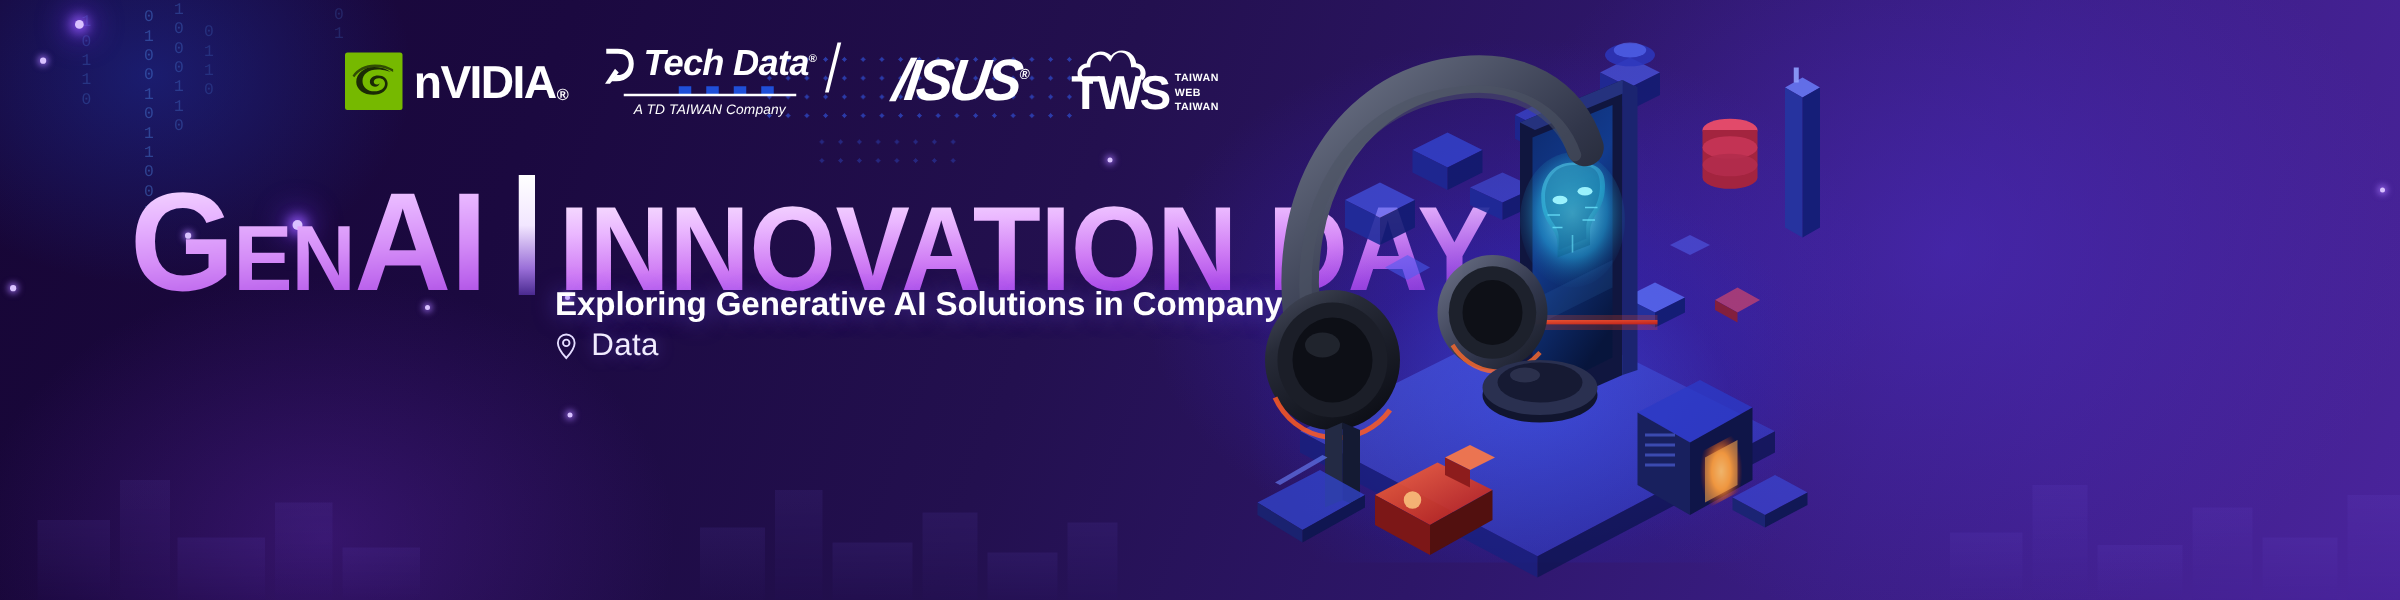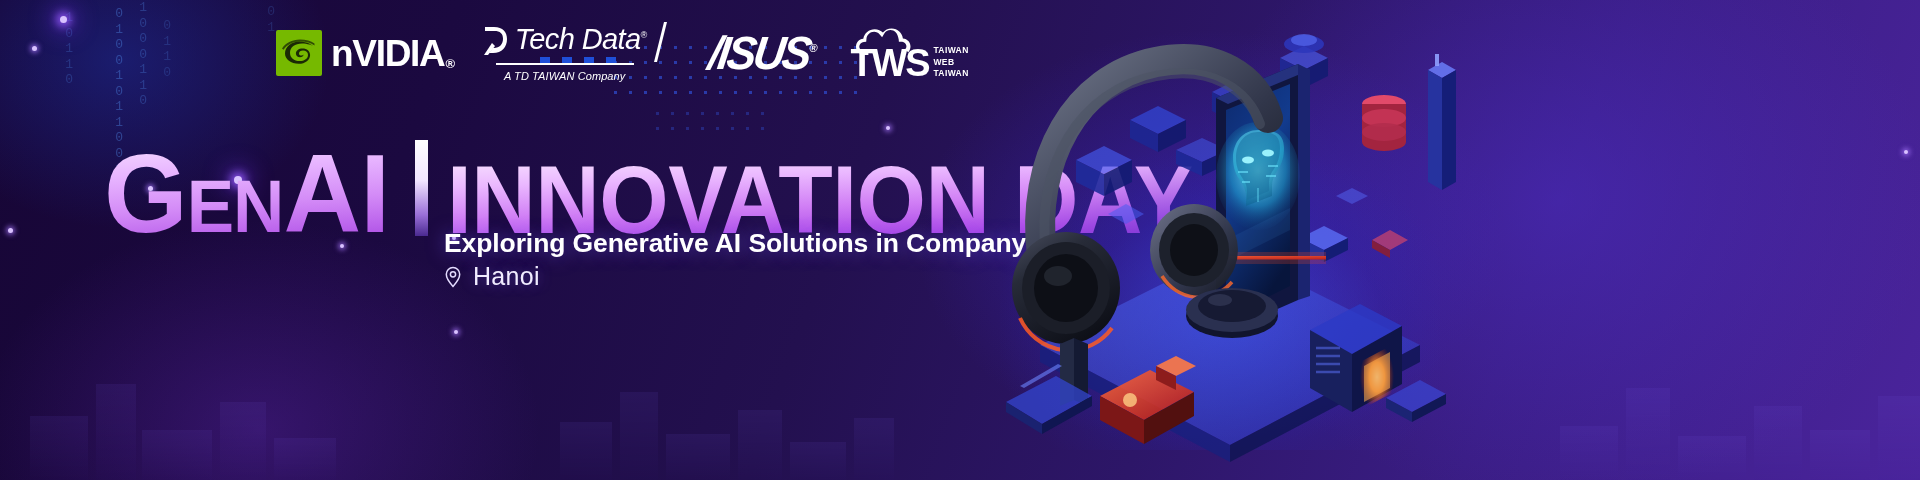--- a/index.html
+++ b/index.html
@@ -32,35 +32,35 @@
     position:absolute; background-image:radial-gradient(#2e49c8 1.6px, transparent 1.7px);
     background-size:15px 15px; opacity:.75;
   }
 
   
   .spark { position:absolute; border-radius:50%; background:#d9c2ff; }
   .spark.big { box-shadow:0 0 9px 4px rgba(150,90,255,.85), 0 0 22px 10px rgba(110,50,230,.40); }
   .spark.sm  { box-shadow:0 0 5px 2px rgba(170,120,255,.7); }
 
   
-  #logos { position:absolute; left:276px; top:24px; height:58px; display:flex; align-items:flex-start; }
+  #logos { position:absolute; left:276px; top:36px; height:58px; display:flex; align-items:flex-start; }
   .logo { display:flex; align-items:center; height:58px; }
 
   
   .nv { gap:9px; }
   .nv-eye { width:46px; height:46px; background:#76b900; border-radius:2px; position:relative; flex:0 0 auto; }
   .nv-eye svg { position:absolute; left:0; top:0; }
   .nv-word { color:#fff; font-weight:bold; font-size:37px; letter-spacing:-1.3px; line-height:1; }
   .nv-word sup { font-size:13px; vertical-align:baseline; position:relative; top:2px; left:1px; }
 
   
   .td { margin-left:24px; flex-direction:column; align-items:center; justify-content:flex-start; position:relative; }
   .td-main { display:flex; align-items:center; gap:6px; position:relative; padding:0 6px; }
   .td-d { width:26px; height:30px; position:relative; }
-  .td-word { color:#fff; font-weight:normal; font-style:italic; font-size:29px; letter-spacing:-.6px; line-height:1; white-space:nowrap; }
+  .td-word { color:#fff; font-weight:bold; font-style:italic; font-size:29px; letter-spacing:-.6px; line-height:1; white-space:nowrap; }
   .td-word sup { font-size:9px; vertical-align:super; }
   .td-slash { position:absolute; right:-9px; top:-2px; width:3px; height:40px; background:#fff; transform:skewX(-14deg); }
   .td-bar { width:138px; height:10px; margin-top:2px; position:relative; }
   .td-bar .seg { position:absolute; top:1px; width:10px; height:7px; background:#1f4fd8; }
   .td-bar .line { position:absolute; left:0; bottom:0; width:138px; height:2px; background:#fff; }
   .td-sub { color:#fff; font-style:italic; font-size:11px; margin-top:5px; white-space:nowrap; letter-spacing:.1px; }
 
   
   .asus { margin-left:56px; align-items:center; }
   .asus-word {
@@ -223,21 +223,21 @@
   <div id="subtitle">Exploring Generative AI Solutions in Company</div>
 
   <div id="meta">
     <div class="meta-item">
       <span class="meta-ico">
         <svg width="22" height="22" viewBox="0 0 22 22">
           <path d="M11 1.6c-3.7 0-6.7 3-6.7 6.7 0 4.9 6.7 12.1 6.7 12.1s6.7-7.2 6.7-12.1c0-3.7-3-6.7-6.7-6.7z" fill="none" stroke="#e4dcff" stroke-width="1.5"></path>
           <circle cx="11" cy="8.3" r="2.6" fill="none" stroke="#e4dcff" stroke-width="1.5"></circle>
         </svg>
       </span>
-      <span class="meta-txt">Hanoi</span>
+      <span class="meta-txt">Data</span>
     </div>
   </div>
 
   <div id="art">
     <div class="glow-base"></div>
 
     <svg width="500" height="480" viewBox="0 0 500 480" style="position:absolute;left:0;top:0;">
       <defs>
         <linearGradient id="gPlate" x1="0" y1="0" x2="1" y2="1">
           <stop offset="0%" stop-color="#3a54e8"></stop>

